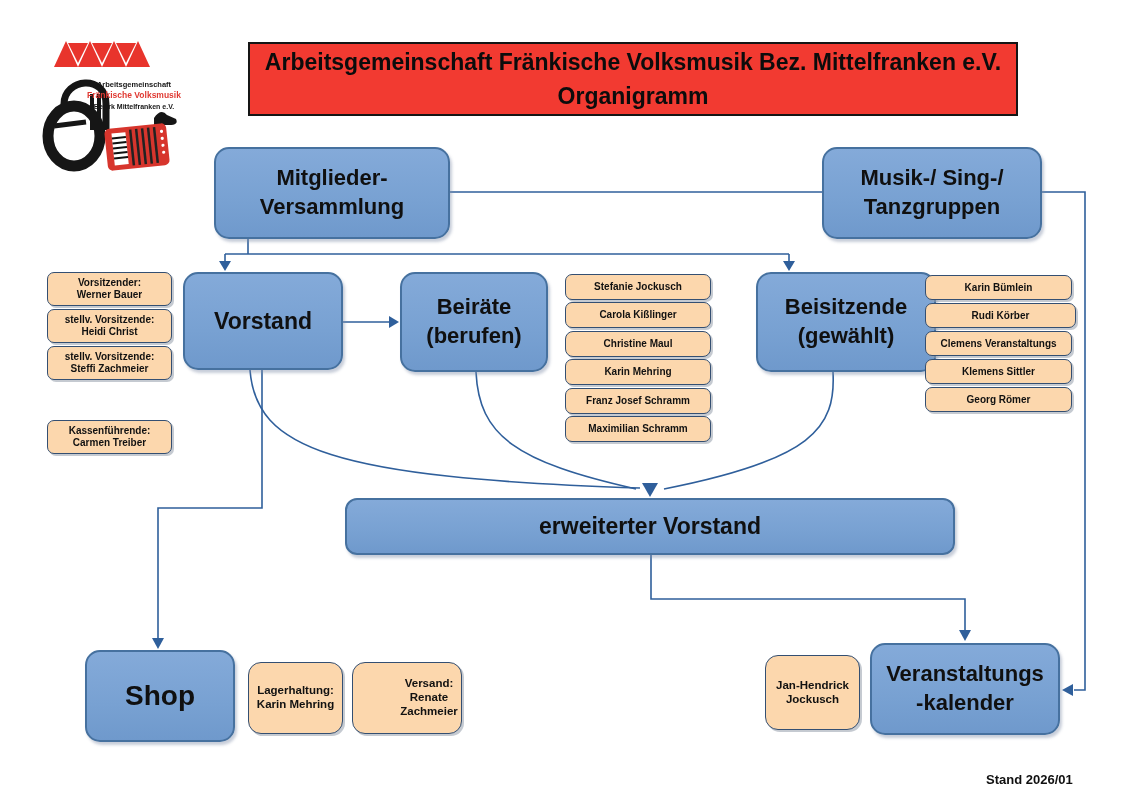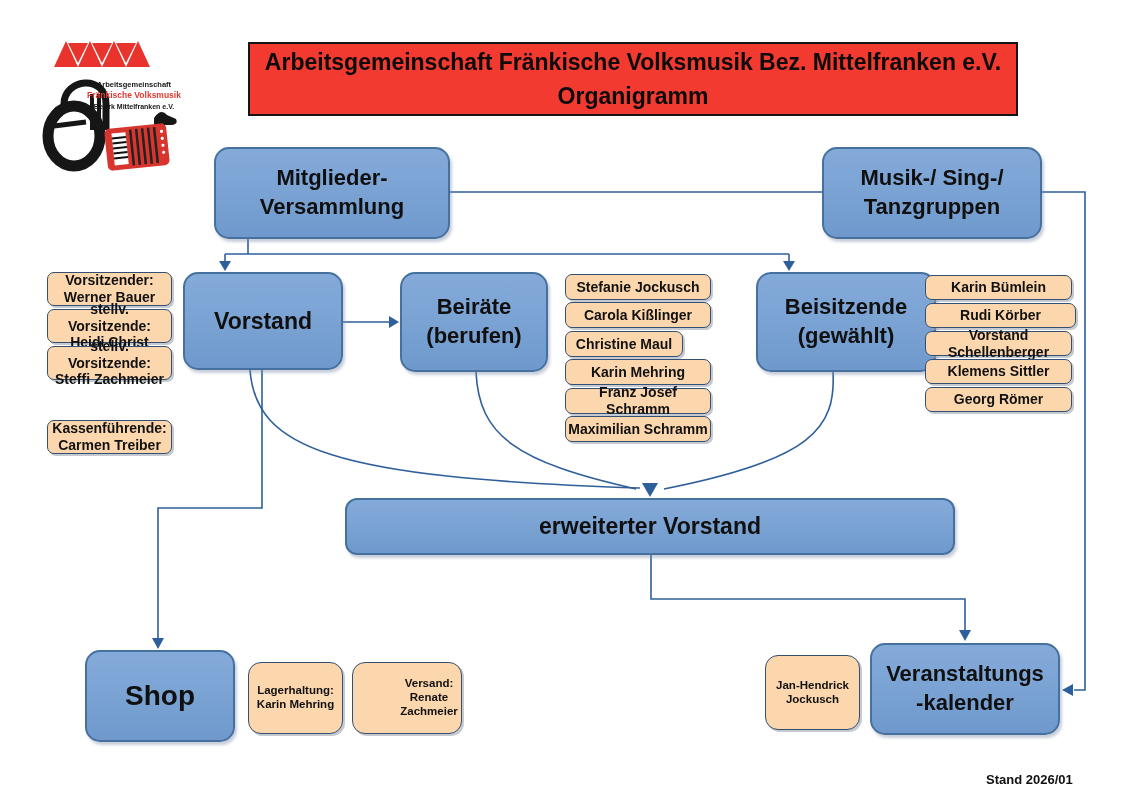--- a/index.html
+++ b/index.html
@@ -15,21 +15,21 @@
     background:linear-gradient(180deg,#84aad9 0%,#78a1d2 60%,#6f99cc 100%);
     border:2px solid #46719f;border-radius:15px;font-weight:700;color:#101010;
     box-shadow:2px 3px 3px rgba(130,145,170,.45);
   }
   .banner{
     background:#f23a31;border:2px solid #151515;color:#0c0c0c;font-weight:700;
     font-size:23px;line-height:1.5;
   }
   .tanbox{
     background:#fcd7ad;border:1px solid #344f72;border-radius:7px;font-weight:700;
-    font-size:14px;line-height:1.2;flex-direction:column;
+    font-size:10px;line-height:1.2;flex-direction:column;
     box-shadow:2px 2px 0 rgba(150,158,172,.55);
   }
   .tanbox.tall{border-radius:13px;font-size:11.5px;}
   .footer-note{position:absolute;z-index:2;font-weight:700;font-size:13px;color:#101010;}
   .f22{font-size:22px;line-height:1.3;}
   .f23{font-size:23px;}
   .f28{font-size:28px;}
 </style>
 </head>
 <body>
@@ -148,28 +148,28 @@
     <span>stellv. Vorsitzende:</span>
     <span>Steffi Zachmeier</span>
   </div>
   <div class="node tanbox" style="left:47px;top:420px;width:125px;height:34px;">
     <span>Kassenführende:</span>
     <span>Carmen Treiber</span>
   </div>
 
   <div class="node tanbox" style="left:565px;top:274px;width:146px;height:26px;">Stefanie Jockusch</div>
   <div class="node tanbox" style="left:565px;top:302px;width:146px;height:26px;">Carola Kißlinger</div>
-  <div class="node tanbox" style="left:565px;top:331px;width:118px;height:26px;">Christine Maul</div>
+  <div class="node tanbox" style="left:565px;top:331px;width:146px;height:26px;border-radius:8px;">Christine Maul</div>
   <div class="node tanbox" style="left:565px;top:359px;width:146px;height:26px;">Karin Mehring</div>
   <div class="node tanbox" style="left:565px;top:388px;width:146px;height:26px;">Franz Josef Schramm</div>
   <div class="node tanbox" style="left:565px;top:416px;width:146px;height:26px;">Maximilian Schramm</div>
 
   <div class="node tanbox" style="left:925px;top:275px;width:147px;height:25px;">Karin Bümlein</div>
   <div class="node tanbox" style="left:925px;top:303px;width:151px;height:25px;">Rudi Körber</div>
-  <div class="node tanbox" style="left:925px;top:331px;width:147px;height:25px;">Vorstand Schellenberger</div>
+  <div class="node tanbox" style="left:925px;top:331px;width:147px;height:25px;">Clemens Veranstaltungs</div>
   <div class="node tanbox" style="left:925px;top:359px;width:147px;height:25px;">Klemens Sittler</div>
   <div class="node tanbox" style="left:925px;top:387px;width:147px;height:25px;">Georg Römer</div>
 
   <div class="node tanbox tall" style="left:248px;top:662px;width:95px;height:72px;">
     <span>Lagerhaltung:</span>
     <span>Karin Mehring</span>
   </div>
   <div class="node tanbox tall" style="left:352px;top:662px;width:110px;height:72px;padding-left:44px;">
     <span>Versand:</span>
     <span>Renate Zachmeier</span>

